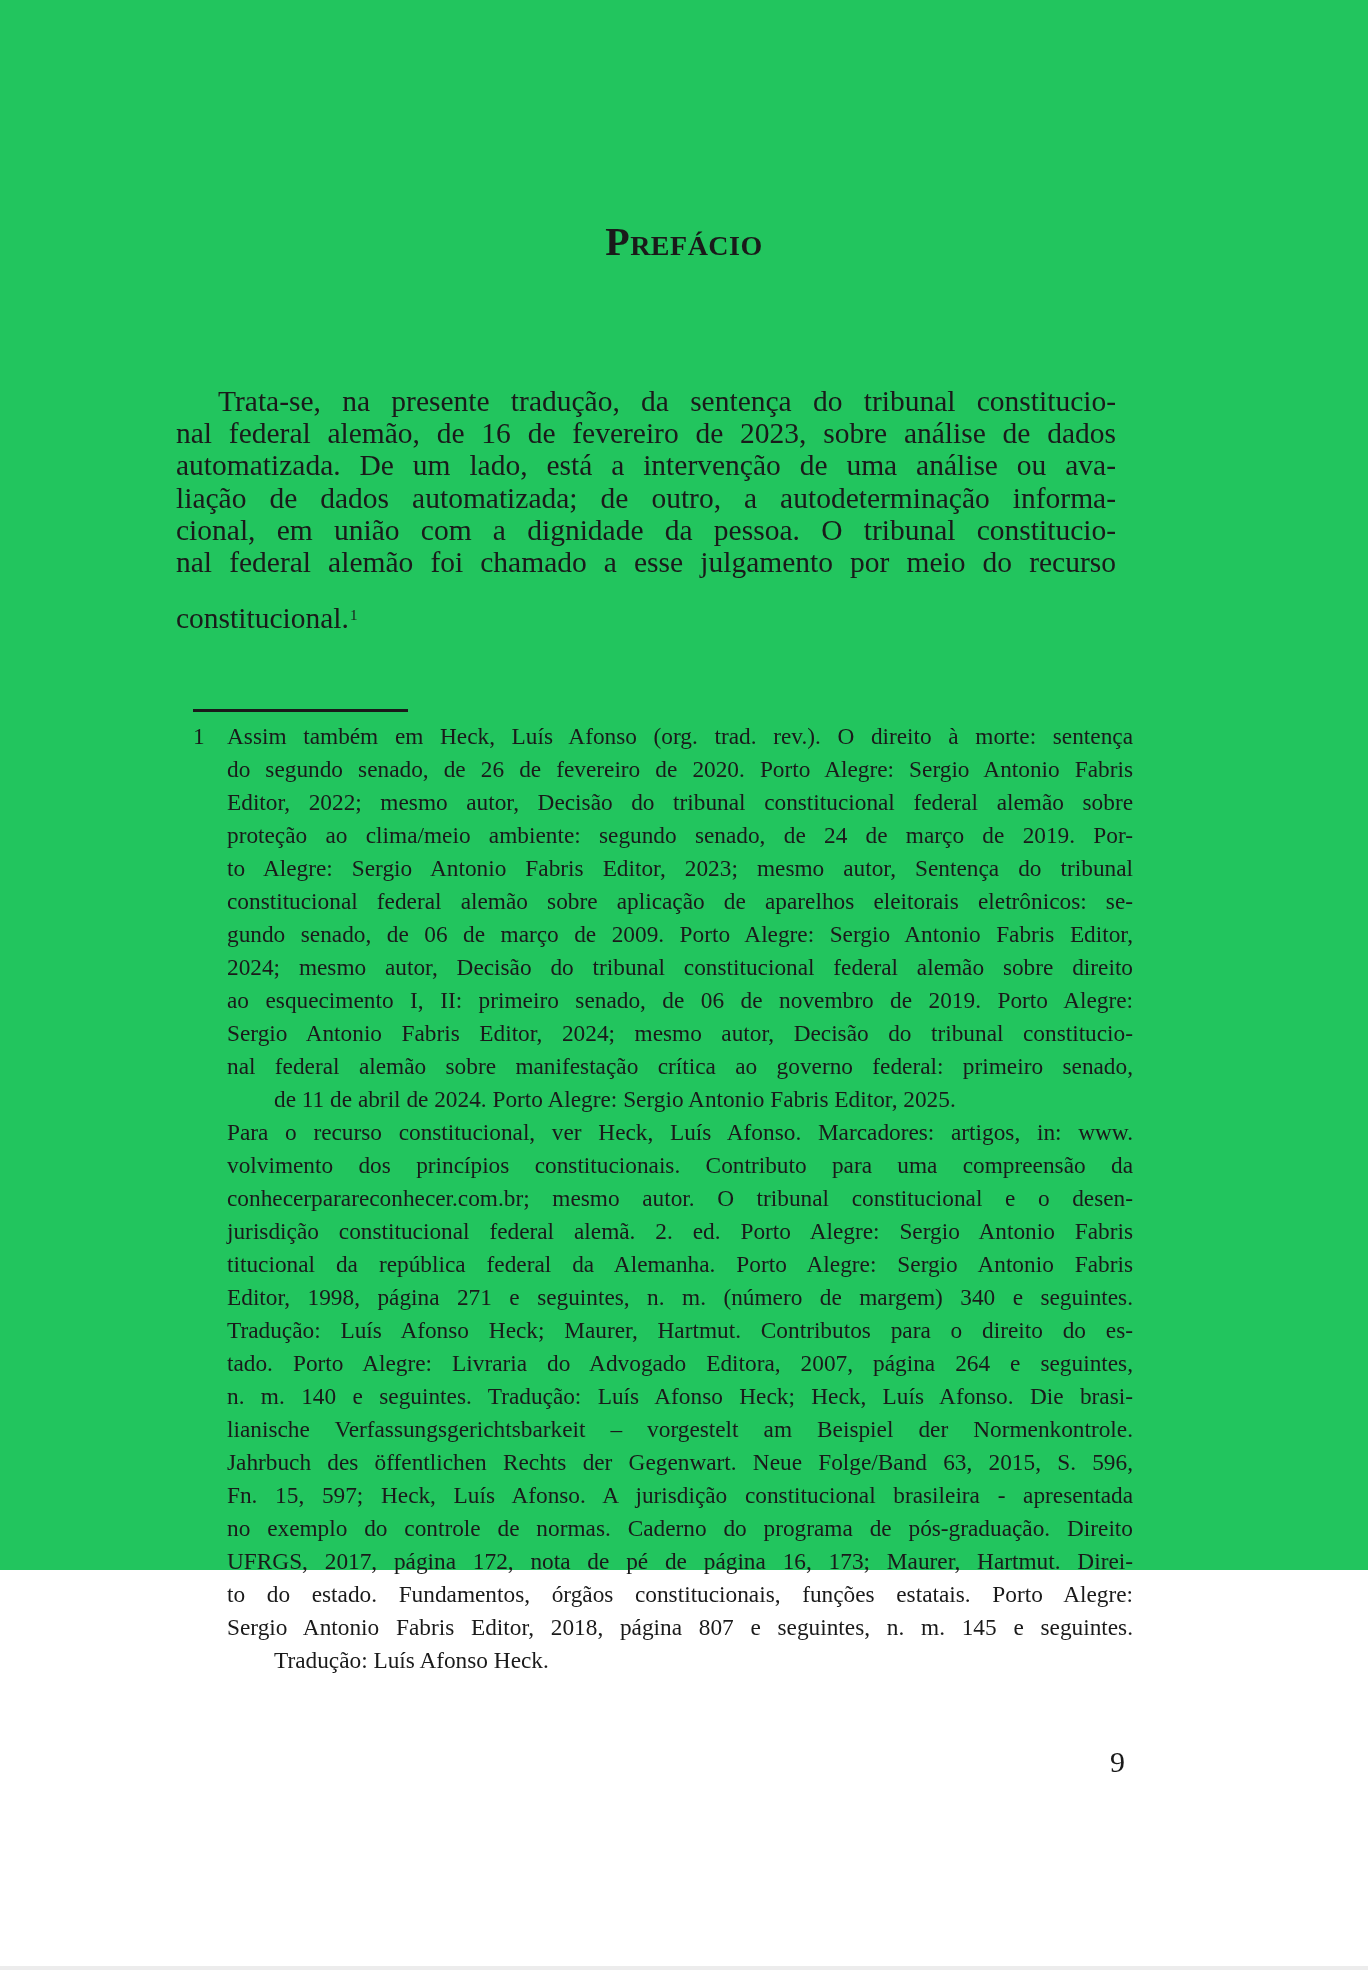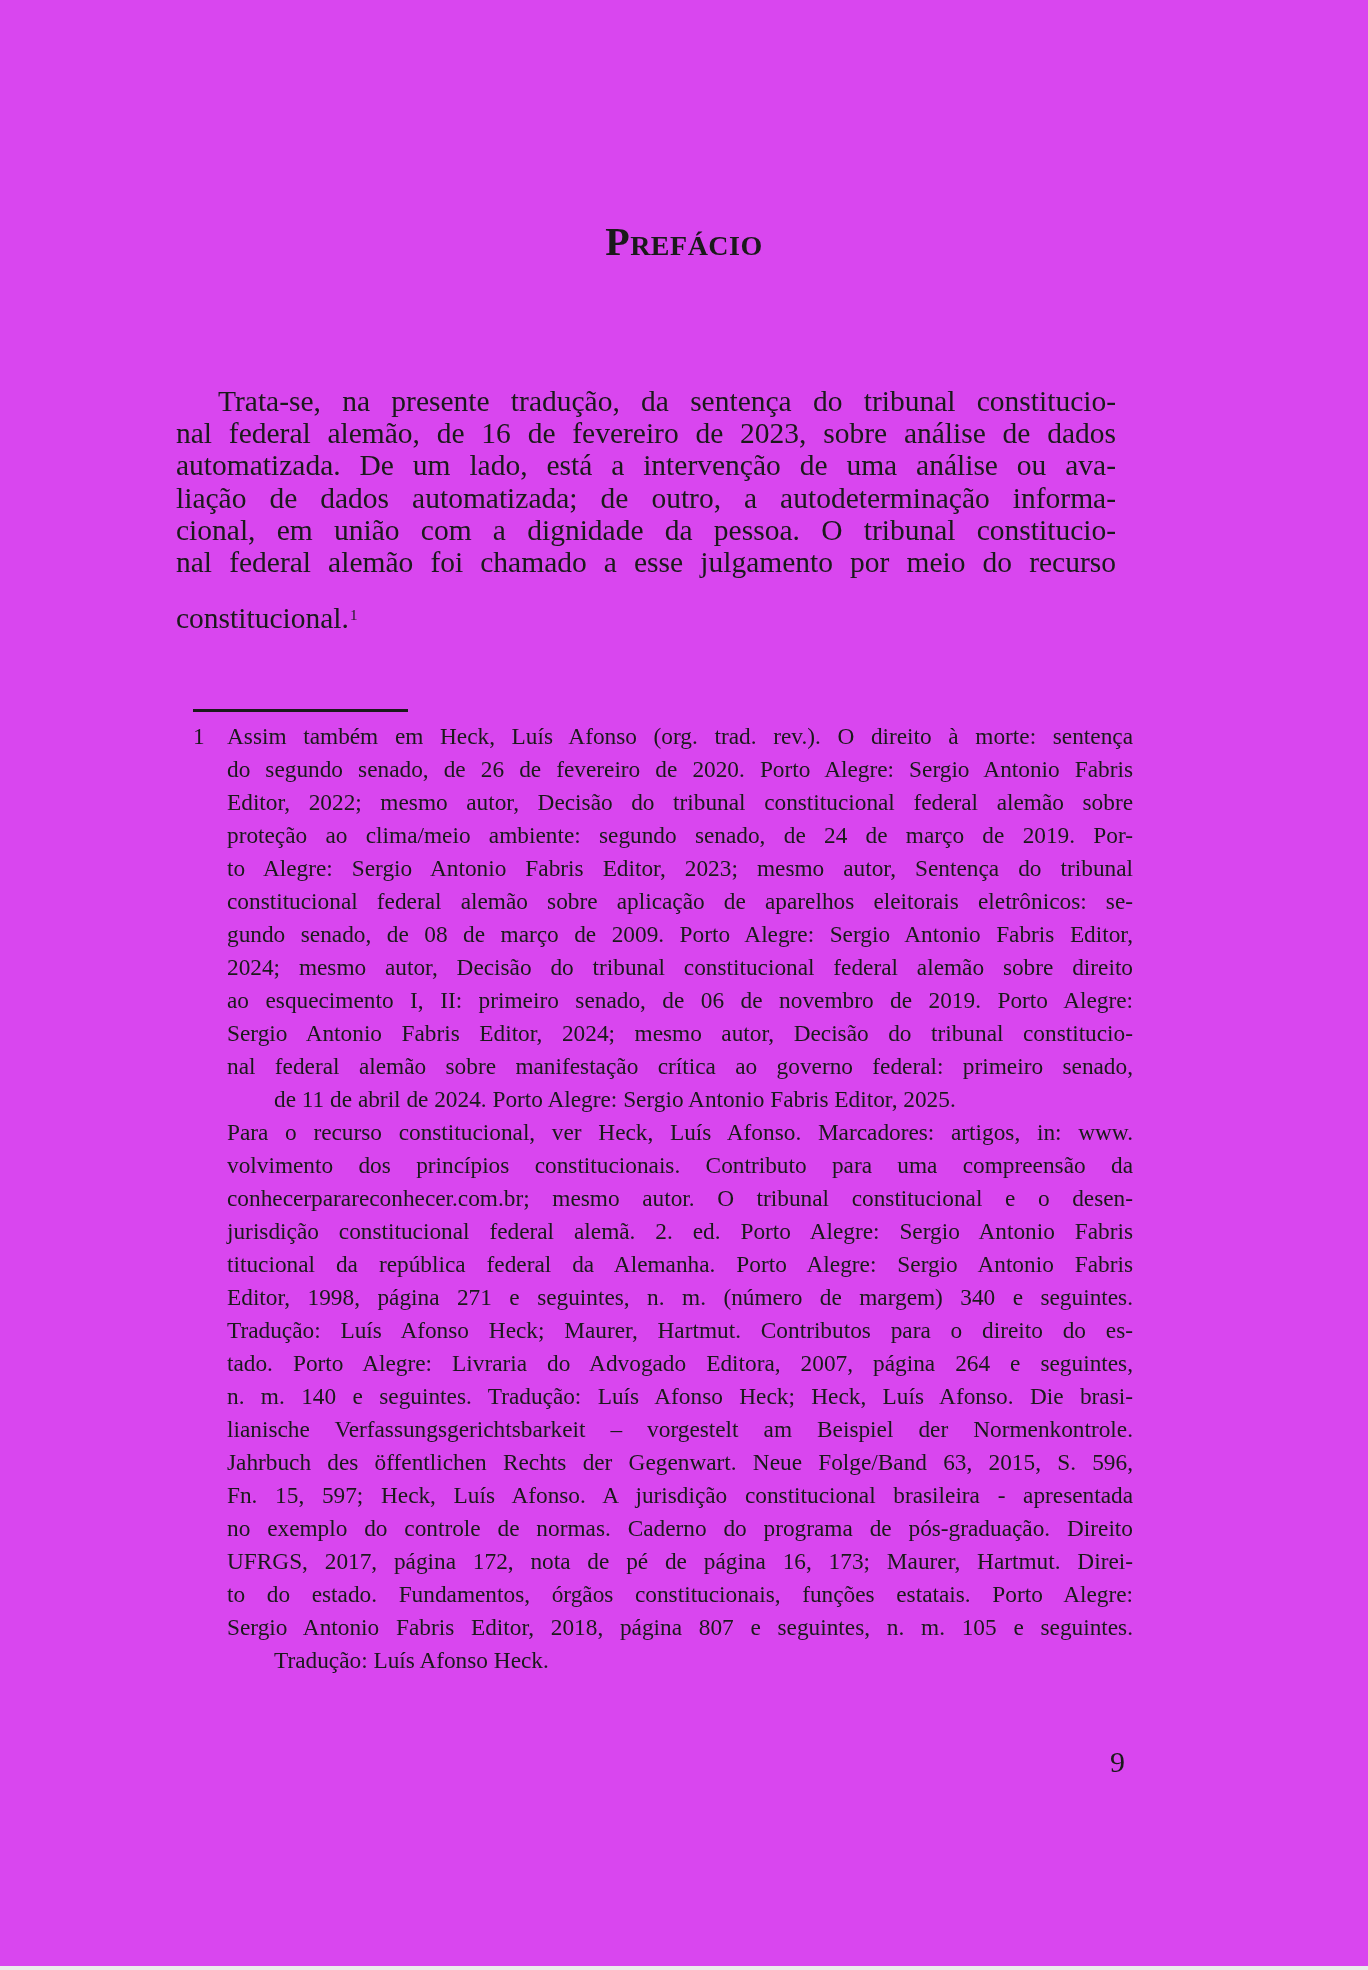--- a/index.html
+++ b/index.html
@@ -13,22 +13,22 @@
       position: relative;
       overflow: hidden;
       font-family: "Liberation Serif", "DejaVu Serif", serif;
       color: #1a1a1a;
     }
     .page {
       position: absolute;
       left: 0;
       top: 0;
       width: 1368px;
-      height: 1966px;
-      background: #d946ef;
+      height: 1570px;
+      background: #22c55e;
     }
     .bottom-band {
       position: absolute;
       left: 0;
       bottom: 0;
       width: 1368px;
       height: 4px;
       background: #ececec;
     }
     .title {
@@ -142,42 +142,42 @@
   <div class="footnote">
     <div class="fn-row">
       <div class="fn-num">1</div>
       <div class="fn-body" id="fn-body">
           <span class="fn-line">Assim também em Heck, Luís Afonso (org. trad. rev.). O direito à morte: sentença</span>
           <span class="fn-line">do segundo senado, de 26 de fevereiro de 2020. Porto Alegre: Sergio Antonio Fabris</span>
           <span class="fn-line">Editor, 2022; mesmo autor, Decisão do tribunal constitucional federal alemão sobre</span>
           <span class="fn-line">proteção ao clima/meio ambiente: segundo senado, de 24 de março de 2019. Por-</span>
           <span class="fn-line">to Alegre: Sergio Antonio Fabris Editor, 2023; mesmo autor, Sentença do tribunal</span>
           <span class="fn-line">constitucional federal alemão sobre aplicação de aparelhos eleitorais eletrônicos: se-</span>
-          <span class="fn-line">gundo senado, de 08 de março de 2009. Porto Alegre: Sergio Antonio Fabris Editor,</span>
+          <span class="fn-line">gundo senado, de 06 de março de 2009. Porto Alegre: Sergio Antonio Fabris Editor,</span>
           <span class="fn-line">2024; mesmo autor, Decisão do tribunal constitucional federal alemão sobre direito</span>
           <span class="fn-line">ao esquecimento I, II: primeiro senado, de 06 de novembro de 2019. Porto Alegre:</span>
           <span class="fn-line">Sergio Antonio Fabris Editor, 2024; mesmo autor, Decisão do tribunal constitucio-</span>
           <span class="fn-line">nal federal alemão sobre manifestação crítica ao governo federal: primeiro senado,</span>
           <span class="fn-line last">de 11 de abril de 2024. Porto Alegre: Sergio Antonio Fabris Editor, 2025.</span>
           <span class="fn-line">Para o recurso constitucional, ver Heck, Luís Afonso. Marcadores: artigos, in: www.</span>
           <span class="fn-line">volvimento dos princípios constitucionais. Contributo para uma compreensão da</span>
           <span class="fn-line">conhecerparareconhecer.com.br; mesmo autor. O tribunal constitucional e o desen-</span>
           <span class="fn-line">jurisdição constitucional federal alemã. 2. ed. Porto Alegre: Sergio Antonio Fabris</span>
           <span class="fn-line">titucional da república federal da Alemanha. Porto Alegre: Sergio Antonio Fabris</span>
           <span class="fn-line">Editor, 1998, página 271 e seguintes, n. m. (número de margem) 340 e seguintes.</span>
           <span class="fn-line">Tradução: Luís Afonso Heck; Maurer, Hartmut. Contributos para o direito do es-</span>
           <span class="fn-line">tado. Porto Alegre: Livraria do Advogado Editora, 2007, página 264 e seguintes,</span>
           <span class="fn-line">n. m. 140 e seguintes. Tradução: Luís Afonso Heck; Heck, Luís Afonso. Die brasi-</span>
           <span class="fn-line">lianische Verfassungsgerichtsbarkeit – vorgestelt am Beispiel der Normenkontrole.</span>
           <span class="fn-line">Jahrbuch des öffentlichen Rechts der Gegenwart. Neue Folge/Band 63, 2015, S. 596,</span>
           <span class="fn-line">Fn. 15, 597; Heck, Luís Afonso. A jurisdição constitucional brasileira - apresentada</span>
           <span class="fn-line">no exemplo do controle de normas. Caderno do programa de pós-graduação. Direito</span>
           <span class="fn-line">UFRGS, 2017, página 172, nota de pé de página 16, 173; Maurer, Hartmut. Direi-</span>
           <span class="fn-line">to do estado. Fundamentos, órgãos constitucionais, funções estatais. Porto Alegre:</span>
-          <span class="fn-line">Sergio Antonio Fabris Editor, 2018, página 807 e seguintes, n. m. 105 e seguintes.</span>
+          <span class="fn-line">Sergio Antonio Fabris Editor, 2018, página 807 e seguintes, n. m. 145 e seguintes.</span>
           <span class="fn-line last">Tradução: Luís Afonso Heck.</span>
         </div>
     </div>
   </div>
 
   <div class="page-number">9</div>
 </div>
 
 <div class="bottom-band"></div>
 

